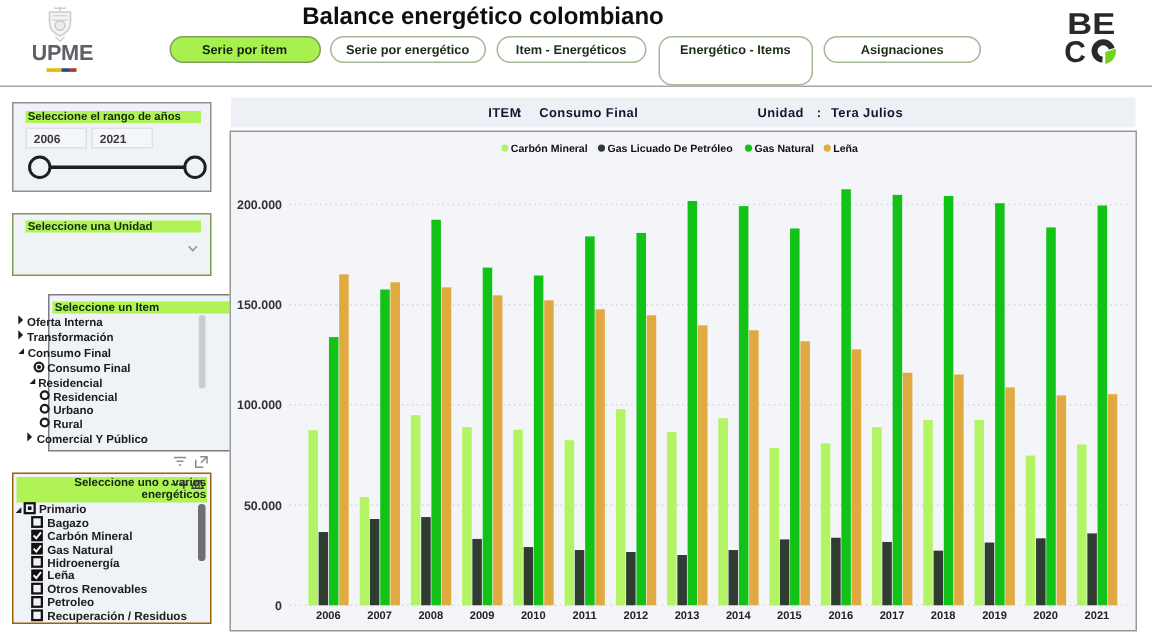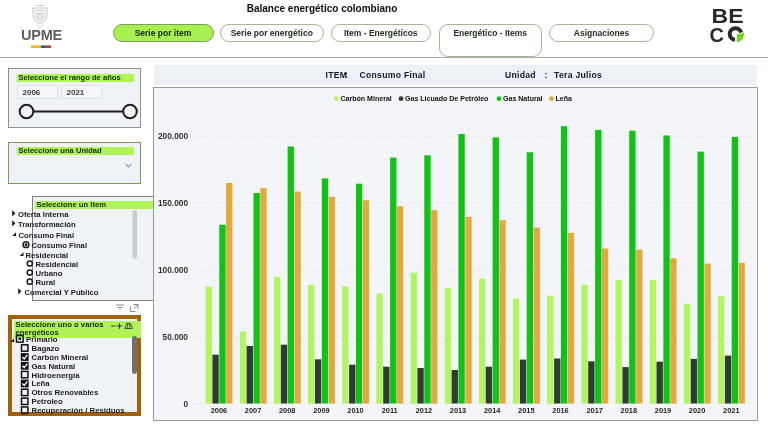--- a/index.html
+++ b/index.html
@@ -19,21 +19,21 @@
     <circle cx="18" cy="13" r="3.2" fill="#ececee"></circle>
     <path d="M14 1.5 L22 1.5 M18 0.5 L18 4" stroke="#cdd0d3"></path>
     <path d="M15 20.5 L18 23.5 L21 20.5" stroke="#cdd0d3"></path>
   </g>
   <text x="-1" y="36" font-size="14.5" font-weight="bold" fill="#5d6166" letter-spacing="-0.2">UPME</text>
   <rect x="9" y="41.5" width="10" height="2.4" fill="#e8b70c"></rect>
   <rect x="19" y="41.5" width="5" height="2.4" fill="#27448c"></rect>
   <rect x="24" y="41.5" width="5" height="2.4" fill="#b5342c"></rect>
 </svg>
 
-<div class="abs" style="left:0;top:3px;width:644px;text-align:center;font-size:10px;font-weight:bold;color:#0e0e0e;">Balance energético colombiano</div>
+<div class="abs" style="left:0;top:3px;width:644px;text-align:center;font-size:16px;font-weight:bold;color:#0e0e0e;">Balance energético colombiano</div>
 
 <div class="abs" style="left:112.5px;top:23.5px;width:101px;height:18.5px;background:#a7f04f;border:1px solid #7e9c5e;border-radius:9px;text-align:center;line-height:17px;font-size:8.5px;font-weight:bold;color:#13240f;">Serie por item</div>
 <div class="abs" style="left:220px;top:23.5px;width:103.5px;height:18.5px;background:#fff;border:1px solid #a3b996;border-radius:9px;text-align:center;line-height:17px;font-size:8.5px;font-weight:bold;color:#1c2c18;">Serie por energético</div>
 <div class="abs" style="left:330.5px;top:23.5px;width:100.5px;height:18.5px;background:#fff;border:1px solid #a3b996;border-radius:9px;text-align:center;line-height:17px;font-size:8.5px;font-weight:bold;color:#1c2c18;">Item - Energéticos</div>
 <div class="abs" style="left:438.5px;top:23.5px;width:103.5px;height:33px;background:#fff;border:1px solid #a3b996;border-radius:9px;text-align:center;line-height:17px;font-size:8.5px;font-weight:bold;color:#1c2c18;">Energético - Items</div>
 <div class="abs" style="left:549px;top:23.5px;width:105px;height:18.5px;background:#fff;border:1px solid #a3b996;border-radius:9px;text-align:center;line-height:17px;font-size:8.5px;font-weight:bold;color:#1c2c18;">Asignaciones</div>
 
 <svg class="abs" style="left:706px;top:6px" width="46" height="40" viewBox="0 0 46 40">
   <text x="5.5" y="16.8" font-size="20px" font-weight="bold" fill="#292929" style="font-family:'Liberation Sans',sans-serif" textLength="32" lengthAdjust="spacingAndGlyphs">BE</text>
   <text x="3.5" y="35.5" font-size="20px" font-weight="bold" fill="#292929" style="font-family:'Liberation Sans',sans-serif">C</text>
@@ -93,21 +93,21 @@
 <div class="trow" style="left:35.5px;top:277.5px;font-size:7.7px;">Rural</div>
 <div class="trow" style="left:24.5px;top:287.5px;font-size:7.7px;">Comercial Y Público</div>
 
 <svg class="abs" style="left:115px;top:302.5px" width="25" height="10" viewBox="0 0 25 10">
   <g stroke="#8a8a8a" stroke-width="1" fill="none">
     <path d="M1 2 L9 2 M2.7 4.5 L7.3 4.5 M4.2 7 L5.8 7"></path>
     <path d="M15.5 3.5 L15.5 8.5 L20.5 8.5 M18.5 1.5 L23 1.5 L23 6 M23 1.5 L19 5.5"></path>
   </g>
 </svg>
 
-<div class="panel" style="left:8px;top:314.5px;width:132.5px;height:101px;border:4px solid #a16207;">
+<div class="panel" style="left:8px;top:314.5px;width:132.5px;height:101px;border:1px solid #a16207;text-align:right;">
   <div class="greenbar" style="position:absolute;left:1.5px;top:2.5px;width:127px;height:16.5px;font-size:7.7px;line-height:8.2px;padding-left:2px;">Seleccione uno o varios<br>energéticos</div>
   <svg style="position:absolute;right:4px;top:3.5px" width="22" height="8" viewBox="0 0 22 8">
     <path d="M0 4 L4.5 4 M8.5 1.2 L8.5 6.8 M5.7 4 L11.3 4" stroke="#3a3a3a" stroke-width="1.1"></path>
     <path d="M14 6.5 L21.5 6.5 L19.5 1.5 L15.5 1.5 Z" fill="none" stroke="#3a3a3a" stroke-width="0.9"></path>
     <path d="M16.8 1.8 L16.3 6.2 M18.6 1.8 L18.8 6.2" stroke="#3a3a3a" stroke-width="0.8"></path>
   </svg>
 </div>
 <svg class="abs" style="left:8px;top:314.5px;" width="132" height="100" viewBox="0 0 132 100">
   <path d="M6.2 23.2 L6.2 27 L2.4 27 Z" fill="#1c1c1c"></path>
 

